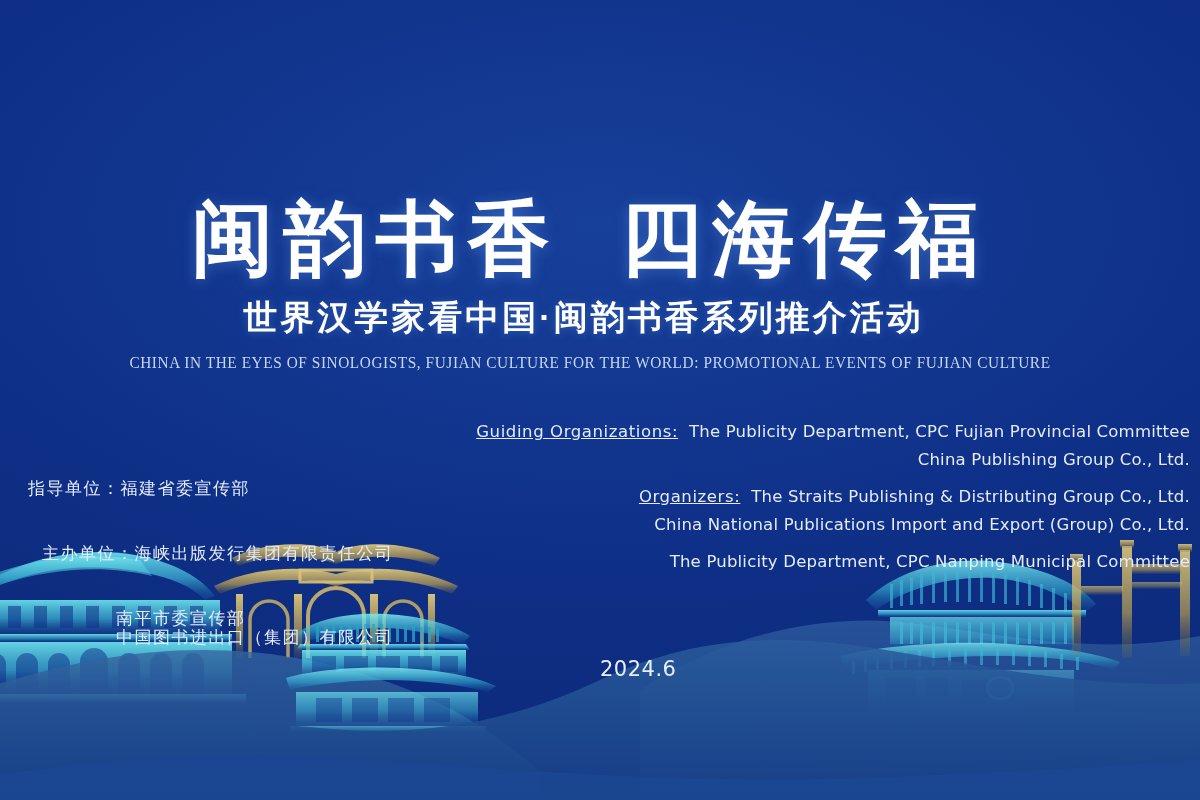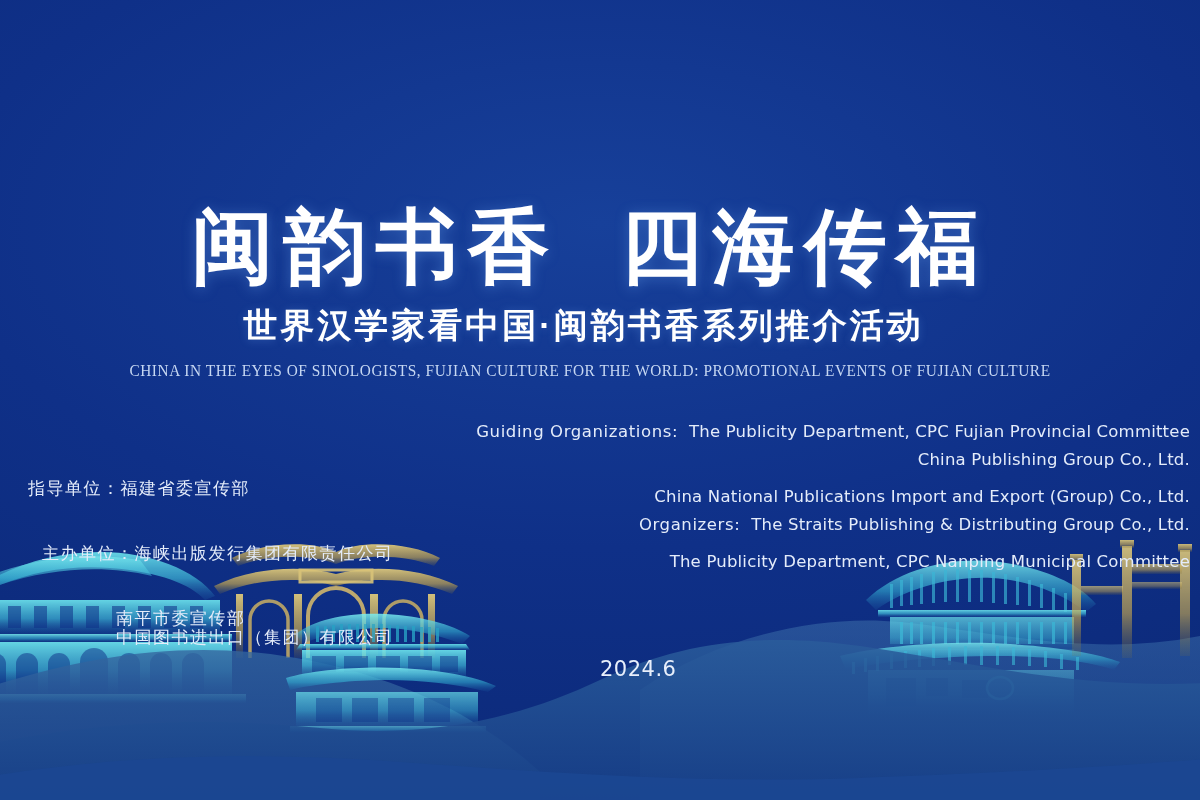--- a/index.html
+++ b/index.html
@@ -27,21 +27,21 @@
     width: 1200px;
     height: 260px;
     pointer-events: none;
   }
   .scenery svg { display: block; width: 1200px; height: 260px; }
 
   
   .title-block {
     position: absolute;
     left: 0;
-    top: 204px;
+    top: 196px;
     width: 1180px;
     text-align: center;
   }
   .main-title {
     font-family: "Liberation Serif", "DejaVu Serif", serif;
     font-size: 82px;
     line-height: 1.08;
     font-weight: 700;
     letter-spacing: 10px;
     color: #ffffff;
@@ -102,21 +102,21 @@
 
   .en-col {
     padding-right: 10px;
     font-size: 16.5px;
     line-height: 28px;
     color: #e4ecfa;
     letter-spacing: 0.2px;
     text-align: right;
     font-family: "DejaVu Sans", "Liberation Sans", sans-serif;
   }
-  .en-col .en-label { letter-spacing: 0.6px; }
+  .en-col .en-label { letter-spacing: 0.6px; text-decoration: underline; }
 
   
   .date-stamp {
     position: absolute;
     left: 600px;
     top: 657px;
     font-size: 21px;
     letter-spacing: 0.5px;
     color: #e8effb;
     font-family: "DejaVu Sans", "Liberation Sans", sans-serif;
@@ -371,22 +371,22 @@
         <div>China Publishing Group Co., Ltd.</div>
       </div>
     </div>
 
     <div class="credit-row r2">
       <div class="cn-col">
         <div><span>主办单位：</span><span>海峡出版发行集团有限责任公司</span></div>
         <div class="cn-line2">中国图书进出口（集团）有限公司</div>
       </div>
       <div class="en-col">
+        <div><span class="en-label">Organizers:</span>&nbsp; <span>The Straits Publishing &amp; Distributing Group Co., Ltd.</span></div>
         <div>China National Publications Import and Export (Group) Co., Ltd.</div>
-        <div><span class="en-label">Organizers:</span>&nbsp; <span>The Straits Publishing &amp; Distributing Group Co., Ltd.</span></div>
       </div>
     </div>
 
     <div class="credit-row r3">
       <div class="cn-col">
         <div class="cn-line2">南平市委宣传部</div>
       </div>
       <div class="en-col">
         <div>The Publicity Department, CPC Nanping Municipal Committee</div>
       </div>

